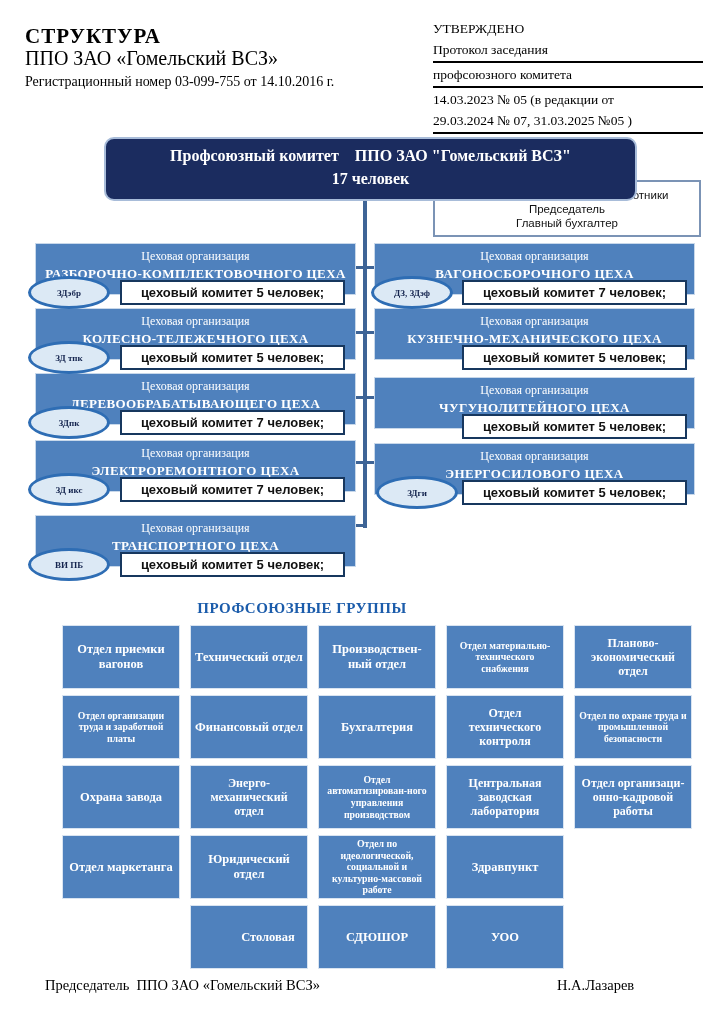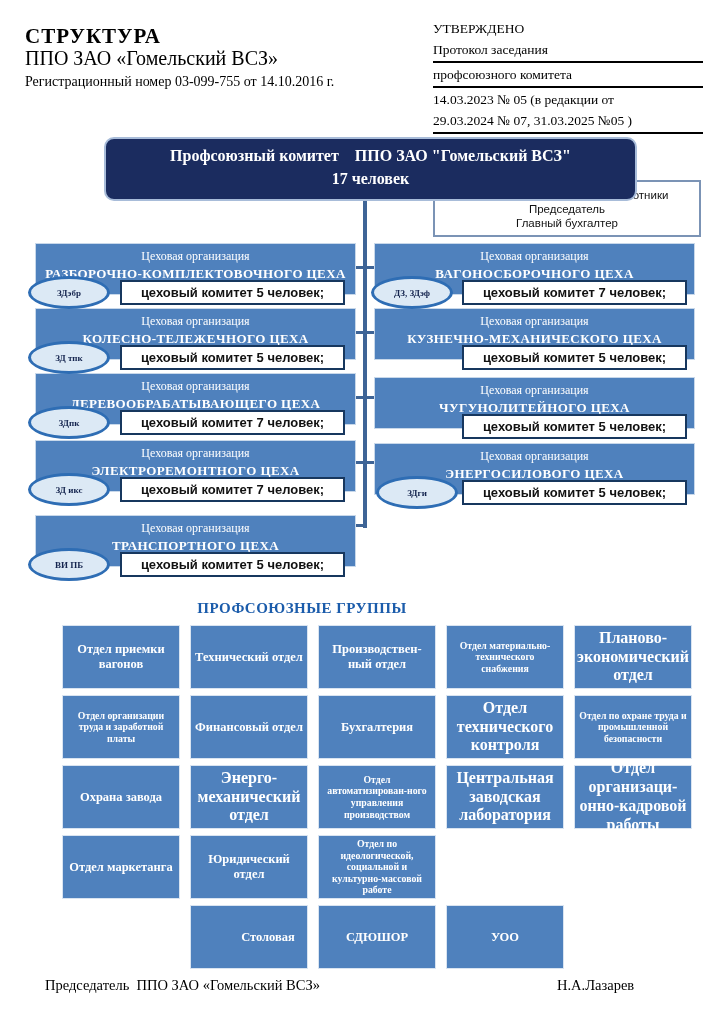--- a/index.html
+++ b/index.html
@@ -44,21 +44,21 @@
          justify-content:center;font-size:9px;font-weight:bold;color:#15254f;text-align:center;}
 
   
   .groups-heading{position:absolute;left:0;top:600px;width:604px;text-align:center;
                   font-size:15px;font-weight:bold;letter-spacing:0.5px;color:#1b5cab;}
   #groups-grid{position:absolute;left:62px;top:625px;display:grid;
                grid-template-columns:repeat(5,118px);grid-auto-rows:64px;column-gap:10px;row-gap:6px;}
   .gc{background:#4f81bd;border:1px solid #d9e4f1;box-sizing:border-box;color:#fff;
       font-weight:bold;font-size:12.5px;line-height:1.18;display:flex;align-items:center;
       justify-content:center;text-align:center;padding:2px 4px;}
-  .gc.md{font-size:16px;}
+  .gc.md{font-size:12px;}
   .gc.sm{font-size:9.8px;}
 
   
   .footer-left{position:absolute;left:45px;top:977px;font-size:14.5px;color:#000;white-space:pre;}
   .footer-right{position:absolute;left:557px;top:977px;font-size:14.5px;color:#000;}
 </style>
 </head>
 <body>
 
 <div id="page">
@@ -171,20 +171,21 @@
 
     <div class="gc">Охрана завода</div>
     <div class="gc md">Энерго-механический отдел</div>
     <div class="gc sm">Отдел автоматизирован-ного управления производством</div>
     <div class="gc md">Центральная заводская лаборатория</div>
     <div class="gc md">Отдел организаци-онно-кадровой работы</div>
 
     <div class="gc">Отдел маркетанга</div>
     <div class="gc">Юридический отдел</div>
     <div class="gc sm">Отдел по идеологической, социальной и культурно-массовой работе</div>
+    <div class="gc">Здравпункт</div>
 
     <div class="gc" style="grid-column:2;padding-left:42px;">Столовая</div>
     <div class="gc" style="grid-column:3;">СДЮШОР</div>
     <div class="gc" style="grid-column:4;">УОО</div>
   </div>
 
   <div class="footer-left">Председатель  ППО ЗАО «Гомельский ВСЗ»</div>
   <div class="footer-right">Н.А.Лазарев</div>
 
 </div>

